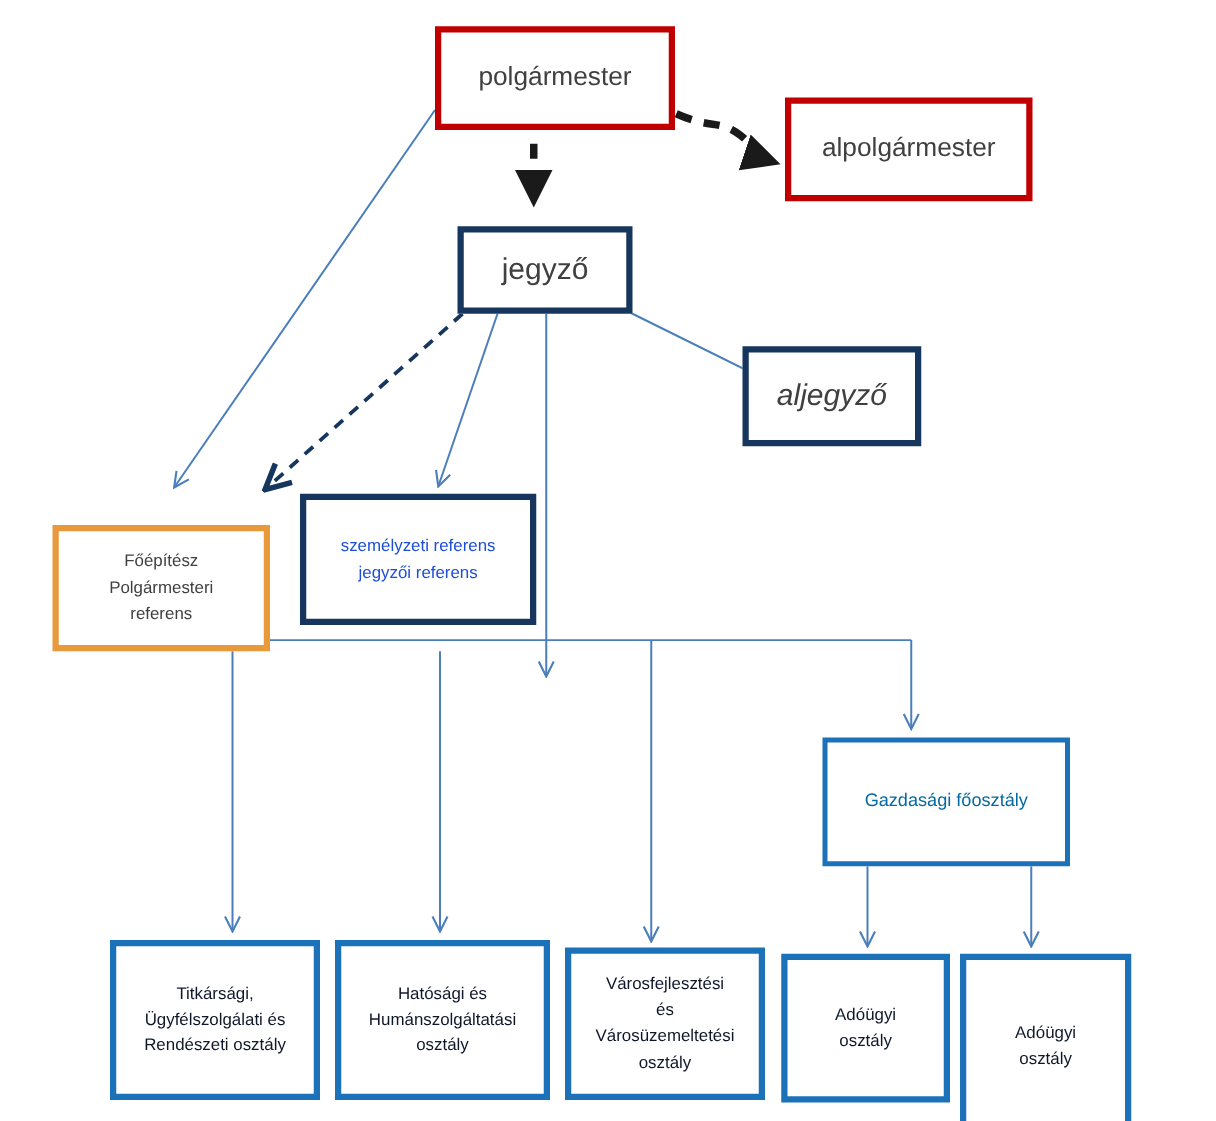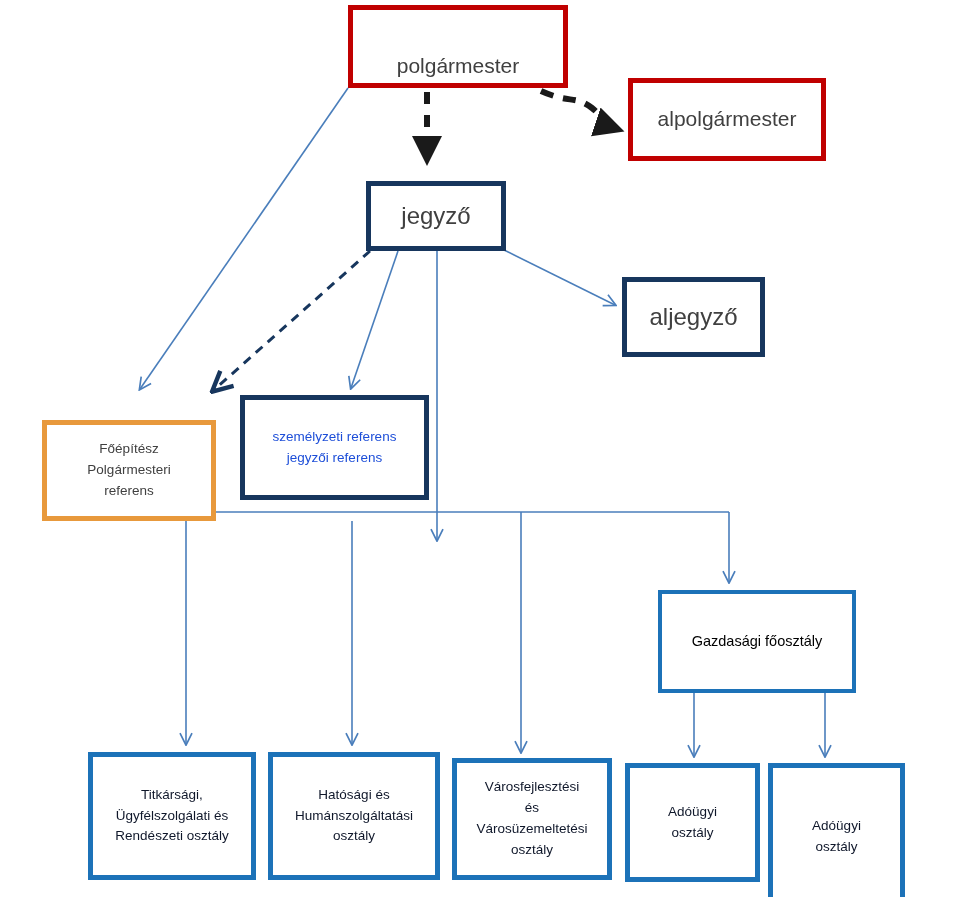--- a/index.html
+++ b/index.html
@@ -66,21 +66,21 @@
     margin-top: 24px;
   }
   .v-blue {
     border: 5px solid #1c72b8;
     font-size: 13.5px;
     color: #0f172a;
   }
   .v-blue-mid {
     border: 4px solid #1c72b8;
     font-size: 14.5px;
-    color: #000000;
+    color: #0369a1;
   }
 </style>
 </head>
 <body>
 
 <div id="org-chart">
 
   <svg id="connector-layer" viewBox="0 0 973 897" width="973" height="897" xmlns="http://www.w3.org/2000/svg">
     <defs>
       <marker id="arrow-blue" viewBox="0 0 12 12" refX="10" refY="6" markerWidth="9" markerHeight="9" orient="auto-start-reverse">
@@ -142,33 +142,33 @@
 
     <g>
       <path d="M 694 693 L 694 756" fill="none" stroke="#4a7ebb" stroke-width="1.6" marker-end="url(#arrow-blue)"></path>
     </g>
 
     <g>
       <path d="M 825 693 L 825 756" fill="none" stroke="#4a7ebb" stroke-width="1.6" marker-end="url(#arrow-blue)"></path>
     </g>
   </svg>
 
-  <div class="node v-red" style="left:348px; top:5px; width:220px; height:83px;align-items:flex-end;">
+  <div class="node v-red" style="left:348px; top:21px; width:192px; height:83px;">
     <span class="node-label">polgármester</span>
   </div>
 
   <div class="node v-red" style="left:628px; top:78px; width:198px; height:83px;">
     <span class="node-label">alpolgármester</span>
   </div>
 
   <div class="node v-navy" style="left:366px; top:181px; width:140px; height:70px;">
     <span class="node-label">jegyző</span>
   </div>
 
-  <div class="node v-navy" style="left:622px; top:277px; width:143px; height:80px;">
+  <div class="node v-navy" style="left:594px; top:277px; width:143px; height:80px;font-style:italic;">
     <span class="node-label">aljegyző</span>
   </div>
 
   <div class="node v-orange" style="left:42px; top:396px; width:174px; height:101px;">
     <span class="node-label">Főépítész
 Polgármesteri
 referens</span>
   </div>
 
   <div class="node v-navy-small" style="left:240px; top:395px; width:189px; height:105px;">

